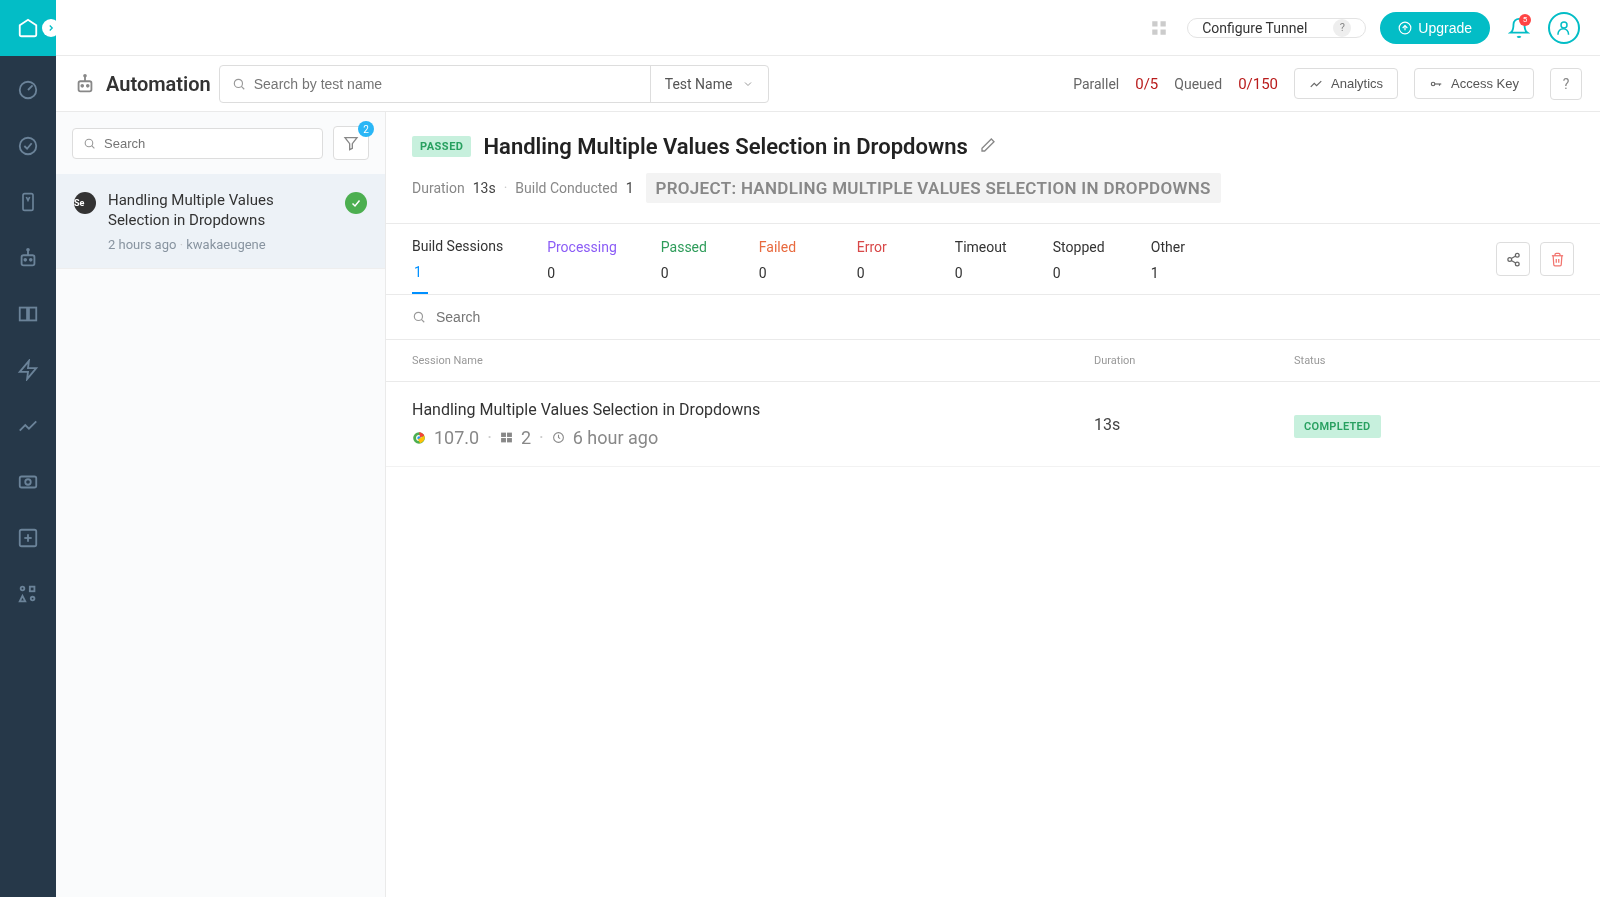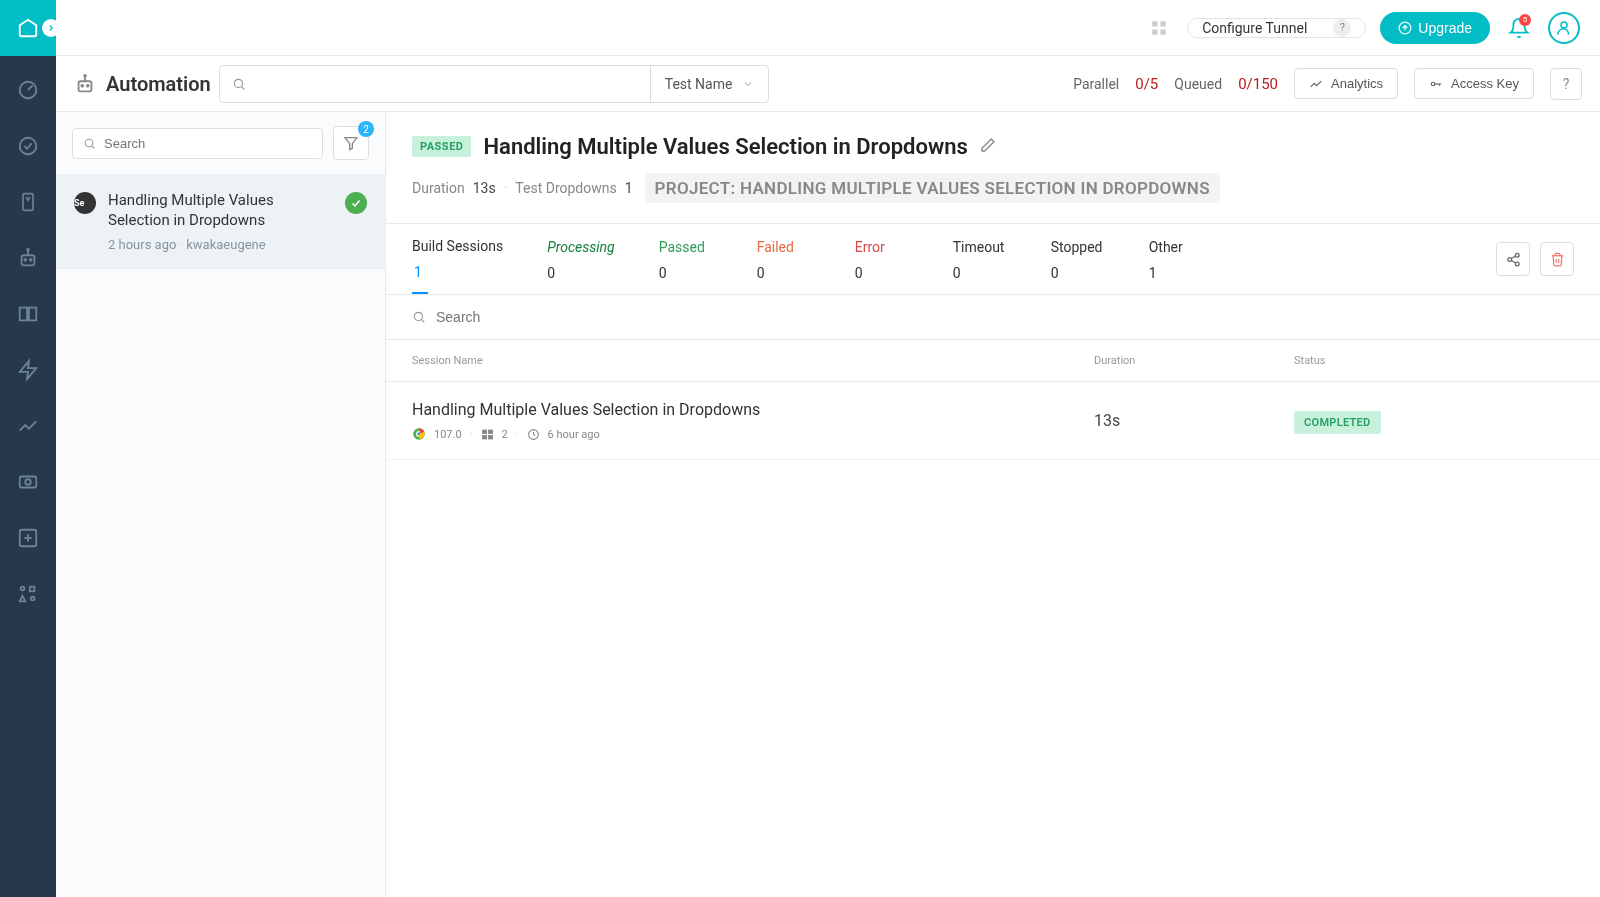--- a/index.html
+++ b/index.html
@@ -69,40 +69,40 @@
     .detail-meta-row { margin-top:14px; display:flex; align-items:center; gap:8px; font-size:14px; color:#888; }
     .detail-meta-row .val { color:#444; }
     .project-tag { background:#f3f3f3; color:#888; font-size:17px; font-weight:600; padding:5px 10px; border-radius:2px; letter-spacing:0.3px; margin-left:4px; }
     
     
     .status-tabs { display:flex; align-items:center; border-top:1px solid #eaeaea; border-bottom:1px solid #eaeaea; padding: 0 26px; margin-top:6px; }
     .status-tab { padding: 14px 0 0 0; margin-right: 44px; cursor:pointer; min-width:54px; }
     .status-tab-label { font-size:14px; color:#333; }
     .status-tab-count { font-size:14px; margin-top:10px; padding-bottom:12px; display:inline-block; }
     .status-tab.active .status-tab-count { color:#0090ff; border-bottom:2px solid #0090ff; padding-left:2px; padding-right:6px; }
-    .status-tab.processing .status-tab-label { color:#15803d;font-style:italic; }
+    .status-tab.processing .status-tab-label { color:#8b5cf6; }
     .status-tab.passed .status-tab-label { color:#2e9c5a; }
     .status-tab.failed .status-tab-label { color:#e86a3f; }
     .status-tab.error .status-tab-label { color:#d84848; }
     .tabs-actions { margin-left:auto; display:flex; gap:10px; align-items:center; padding:10px 0; }
     .action-btn { width:34px; height:34px; border:1px solid #ddd; border-radius:4px; background:#fff; display:flex; align-items:center; justify-content:center; cursor:pointer; }
     .delete-btn svg { stroke:#f2746e; }
     
     
     .inner-search { padding: 14px 26px; display:flex; align-items:center; gap:10px; border-bottom:1px solid #eaeaea; }
     .inner-search input { border:none; outline:none; font-size:14px; flex:1; }
     
     
     .session-header { display:flex; padding: 14px 26px; font-size:11px; color:#999; border-bottom:1px solid #eaeaea; }
     .col-name { flex:1; }
     .col-duration { width:200px; }
     .col-status { width:280px; }
     .session-row { display:flex; padding: 18px 26px; align-items:center; border-bottom:1px solid #f2f2f2; cursor:pointer; }
     .session-name { font-size:16px; color:#333; }
-    .session-meta { margin-top:8px; font-size:11px; color:#888; display:flex; align-items:center; gap:8px; }
+    .session-meta { margin-top:8px; font-size:18px; color:#888; display:flex; align-items:center; gap:8px; }
     .session-duration { font-size:16px; color:#444; }
     .completed-badge { background:#c7f0dd; color:#28a060; font-size:11px; font-weight:600; padding:5px 10px; border-radius:2px; letter-spacing:0.3px; }
     .dot-sep { color:#ccc; }
   </style>
 </head>
 <body>
 
 <div class="top-header">
   <div class="logo-area">
     <svg width="22" height="22" viewBox="0 0 24 24" fill="none" stroke="#fff" stroke-width="2">
@@ -232,20 +232,21 @@
             <circle cx="12" cy="3" r="1"></circle>
           </svg>
         <span class="page-title-text">Automation</span>
       </div>
       <div class="search-group">
         <div class="search-input-wrap">
           <svg width="14" height="14" viewBox="0 0 24 24" fill="none" stroke="#999" stroke-width="2">
               <circle cx="11" cy="11" r="7"></circle>
               <line x1="21" y1="21" x2="16" y2="16"></line>
             </svg>
+          <input type="text" placeholder="Search by test name" style="">
         </div>
         <div class="test-name-select">
           <span>Test Name</span>
           <svg width="12" height="12" viewBox="0 0 24 24" fill="none" stroke="#999" stroke-width="2">
               <polyline points="6 9 12 15 18 9"></polyline>
             </svg>
         </div>
       </div>
       <div class="sub-header-right">
         <span class="stat-text">Parallel</span>
@@ -316,21 +317,21 @@
             <span class="edit-icon">
               <svg width="16" height="16" viewBox="0 0 24 24" fill="none" stroke="#888" stroke-width="2">
                   <path d="M17 3l4 4L7 21H3v-4z"></path>
                 </svg>
             </span>
           </div>
           <div class="detail-meta-row">
             <span>Duration</span>
             <span class="val">13s</span>
             <span class="dot-sep">·</span>
-            <span>Test Dropdowns</span>
+            <span>Build Conducted</span>
             <span class="val">1</span>
             <span class="project-tag">PROJECT: HANDLING MULTIPLE VALUES SELECTION IN DROPDOWNS</span>
           </div>
         </div>
 
         <div class="status-tabs">
           <div class="status-tab active">
             <div class="status-tab-label">Build Sessions</div>
             <div class="status-tab-count">1</div>
           </div>

